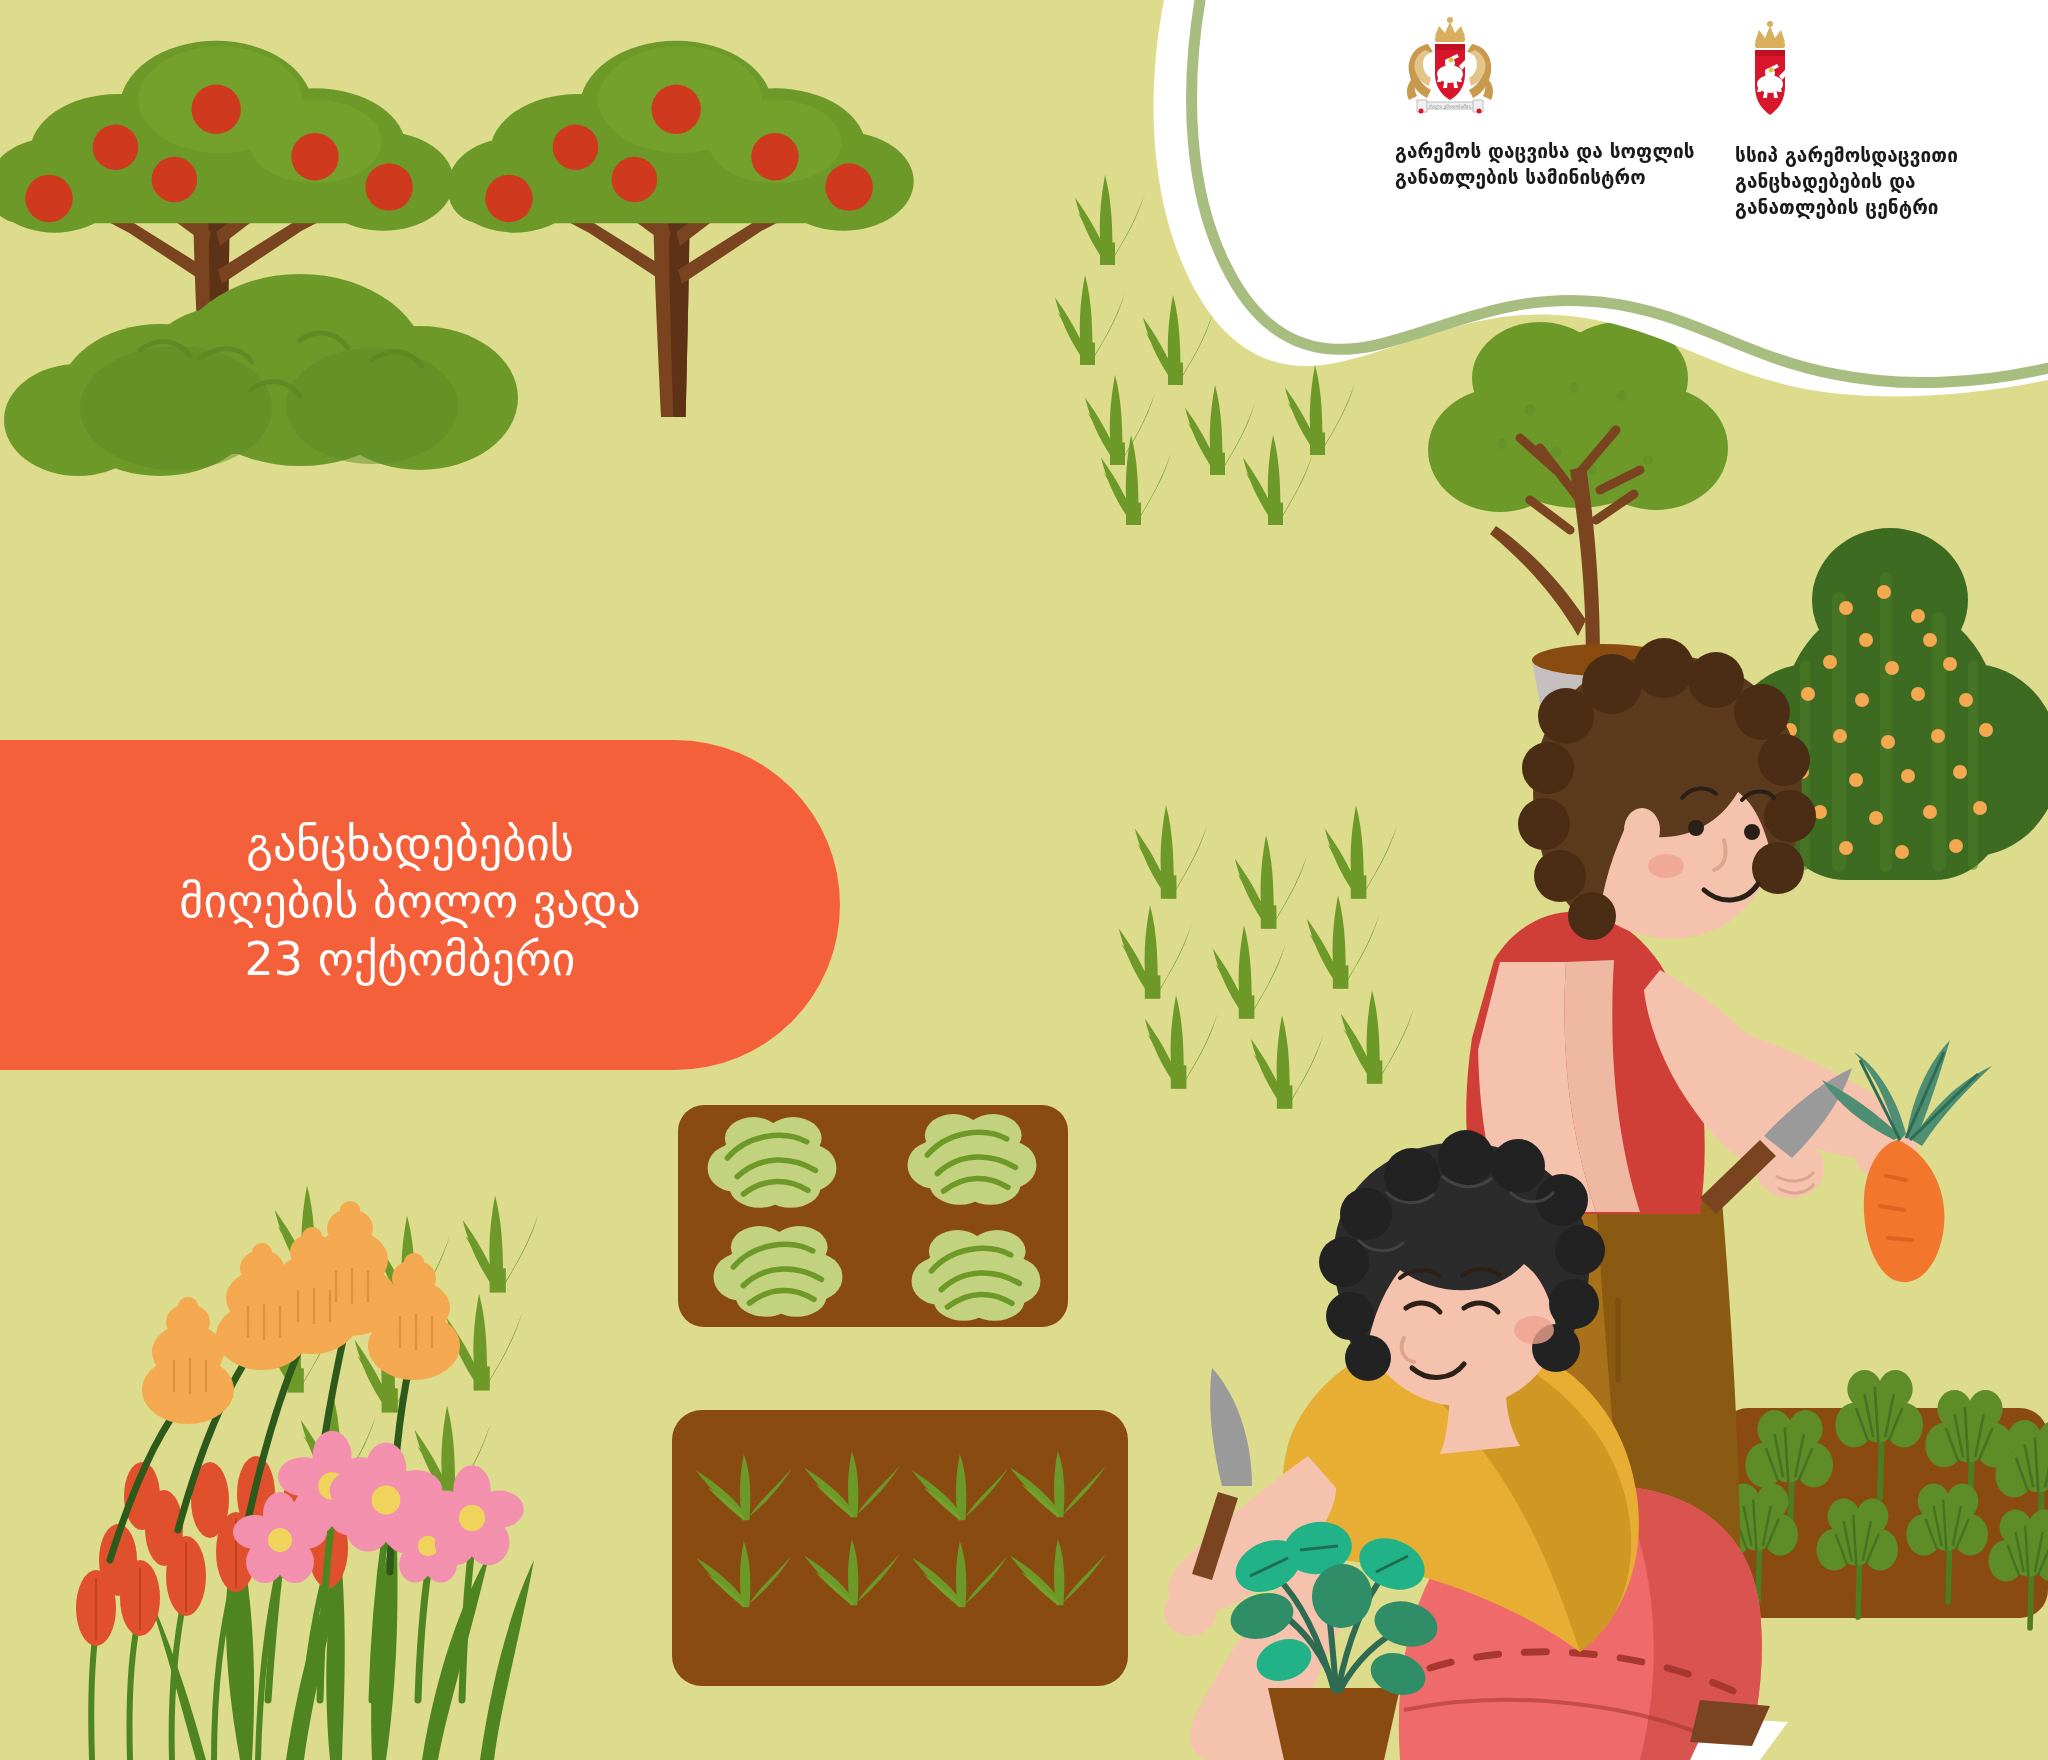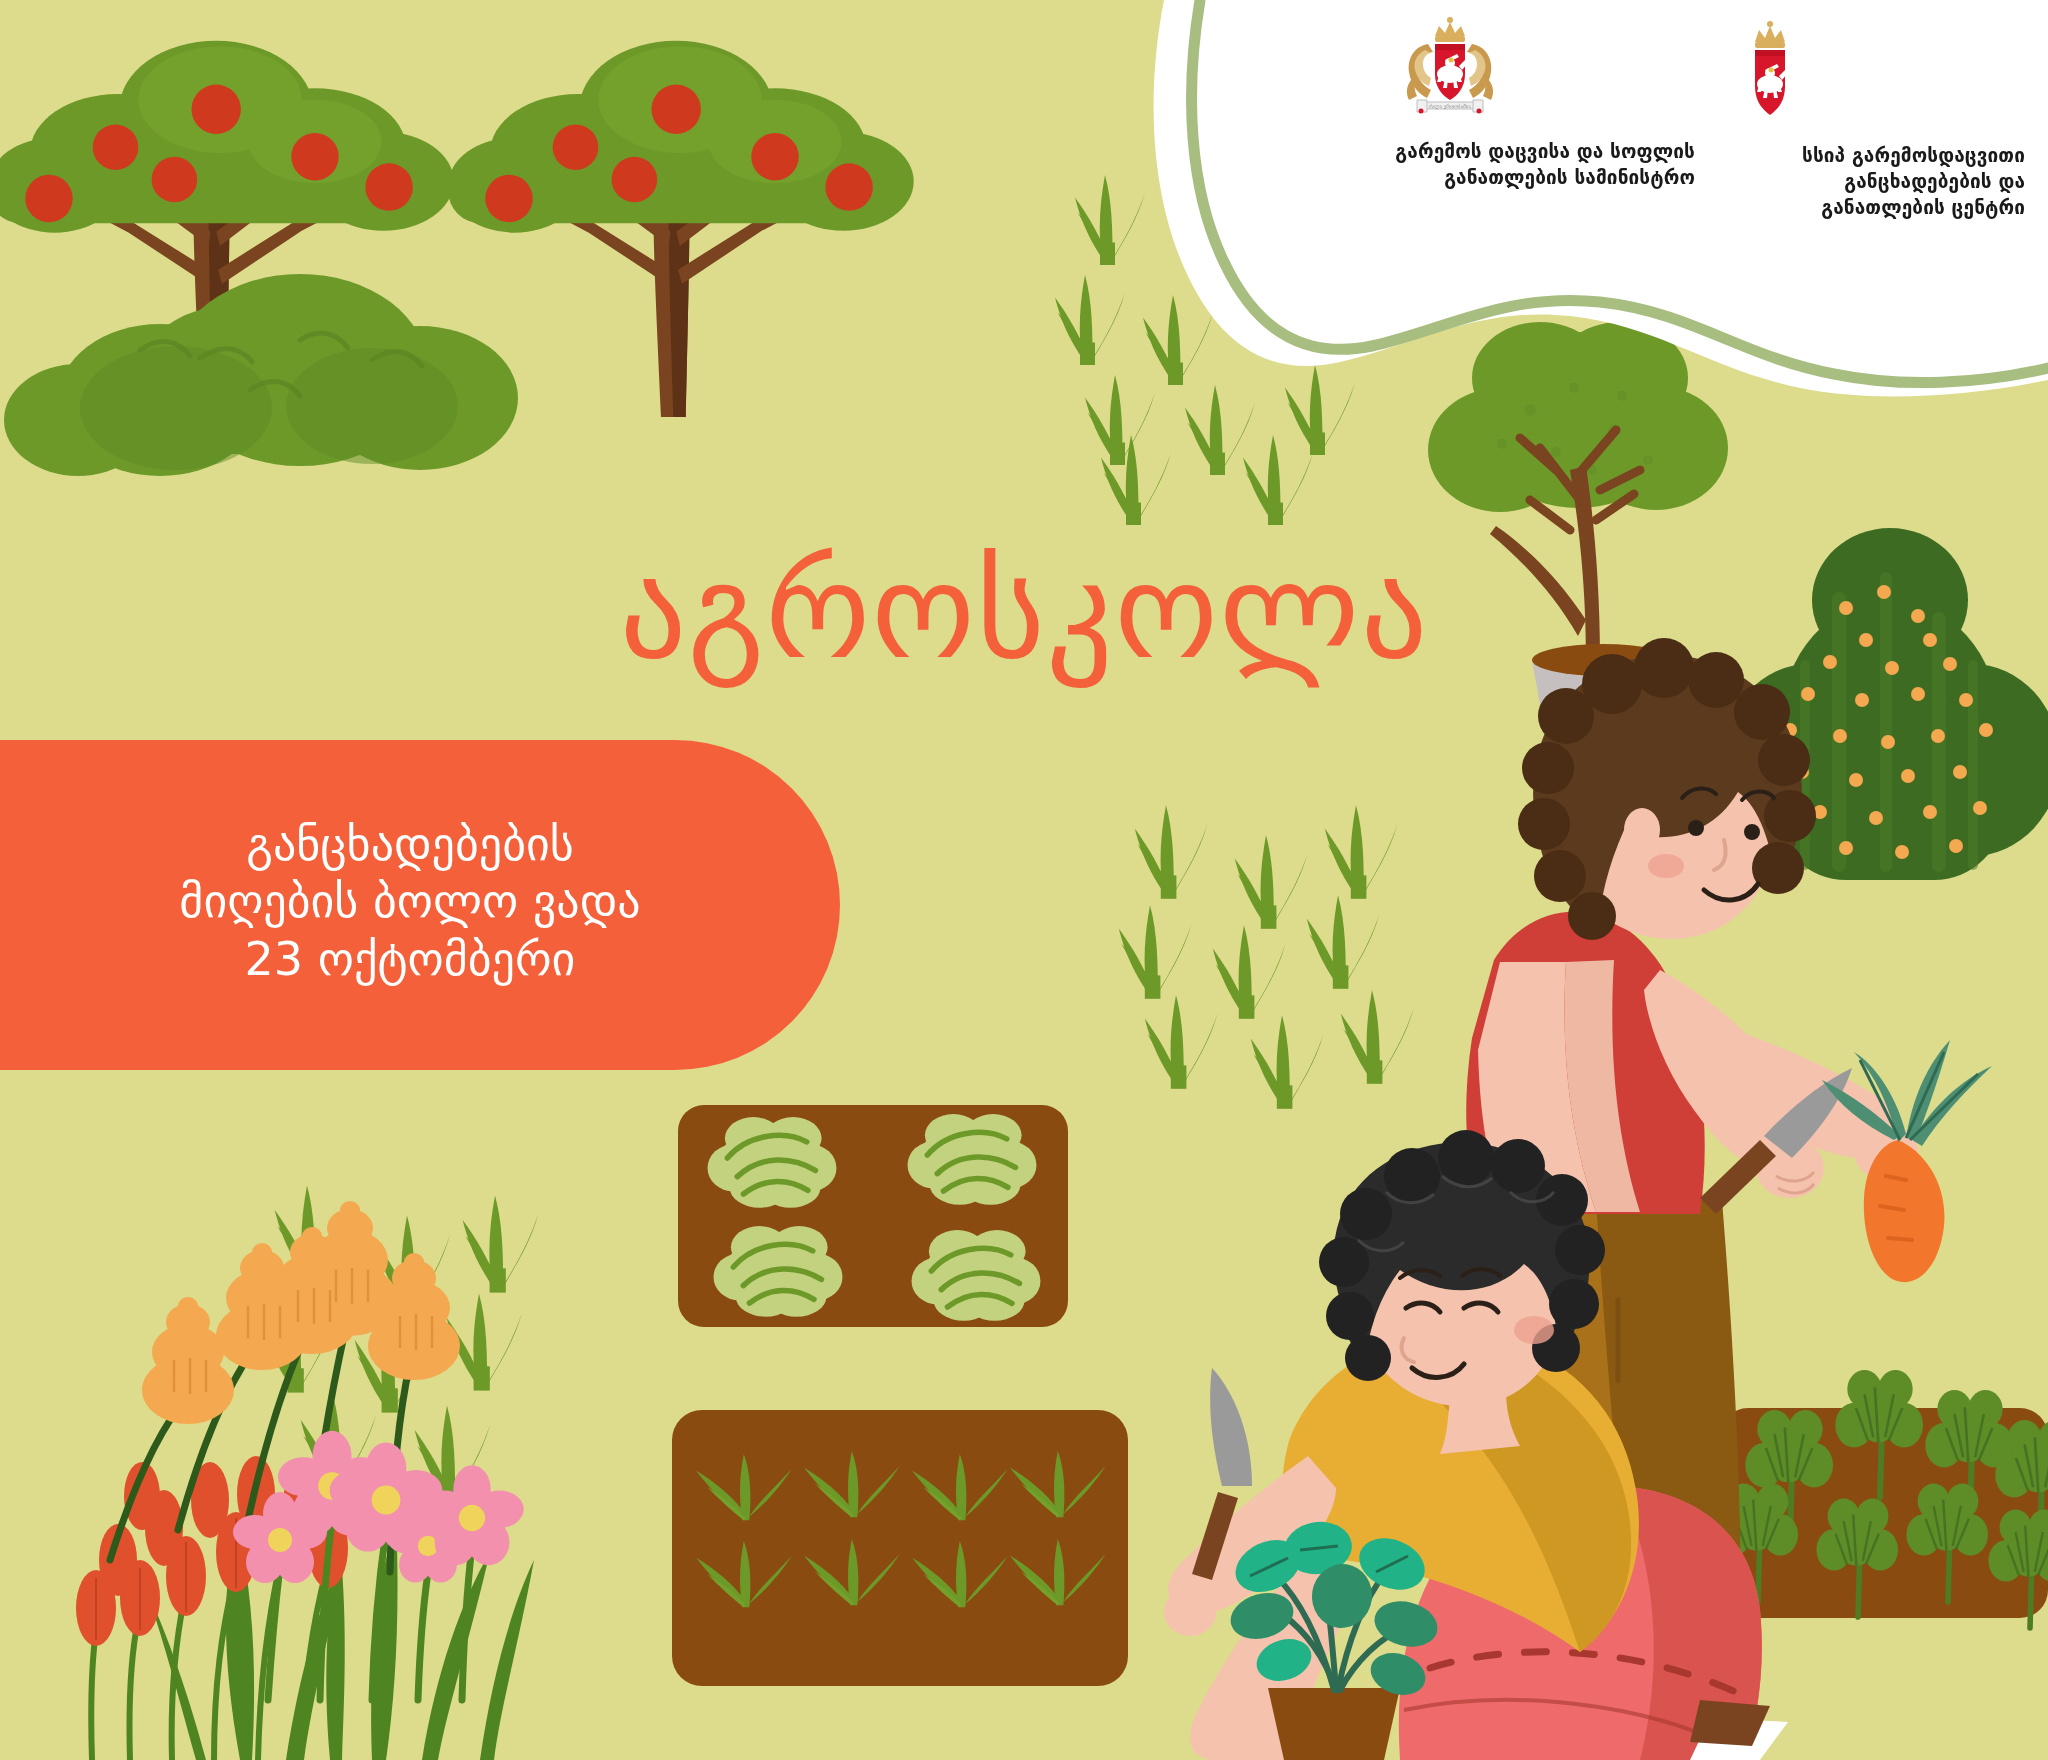--- a/index.html
+++ b/index.html
@@ -19,21 +19,21 @@
   }
   .layer {
     position: absolute;
     inset: 0;
     width: 2048px;
     height: 1760px;
   }
   .logo-block {
     position: absolute;
     z-index: 8;
-    text-align: right;
+    text-align: left;
   }
   #logo-ministry { left: 1395px; top: 16px; width: 300px; }
   #logo-center   { left: 1735px; top: 20px; width: 290px; }
   .crest-wrap { display:block; margin: 0 auto 12px auto; }
   .logo-caption {
     font-family: "DejaVu Sans", "Liberation Sans", sans-serif;
     font-size: 19px;
     line-height: 1.38;
     font-weight: 700;
     color: #1a1a1a;
@@ -858,21 +858,20 @@
           <path d="M30 50 L42 44 L44 47 L32 53 Z"></path>
         </g>
         <circle cx="36" cy="50" r="2.5" fill="#e8c13f"></circle>
       </svg>
     </span>
     <div class="logo-caption">სსიპ გარემოსდაცვითი</div>
     <div class="logo-caption">განცხადებების და</div>
     <div class="logo-caption">განათლების ცენტრი</div>
   </div>
 
-  <div id="poster-title">აგროსკოლა</div>
 
   <div id="deadline-banner">
     <div id="deadline-text">განცხადებების
 მიღების ბოლო ვადა
 23 ოქტომბერი</div>
   </div>
 
 </div>
 
 </body></html>

